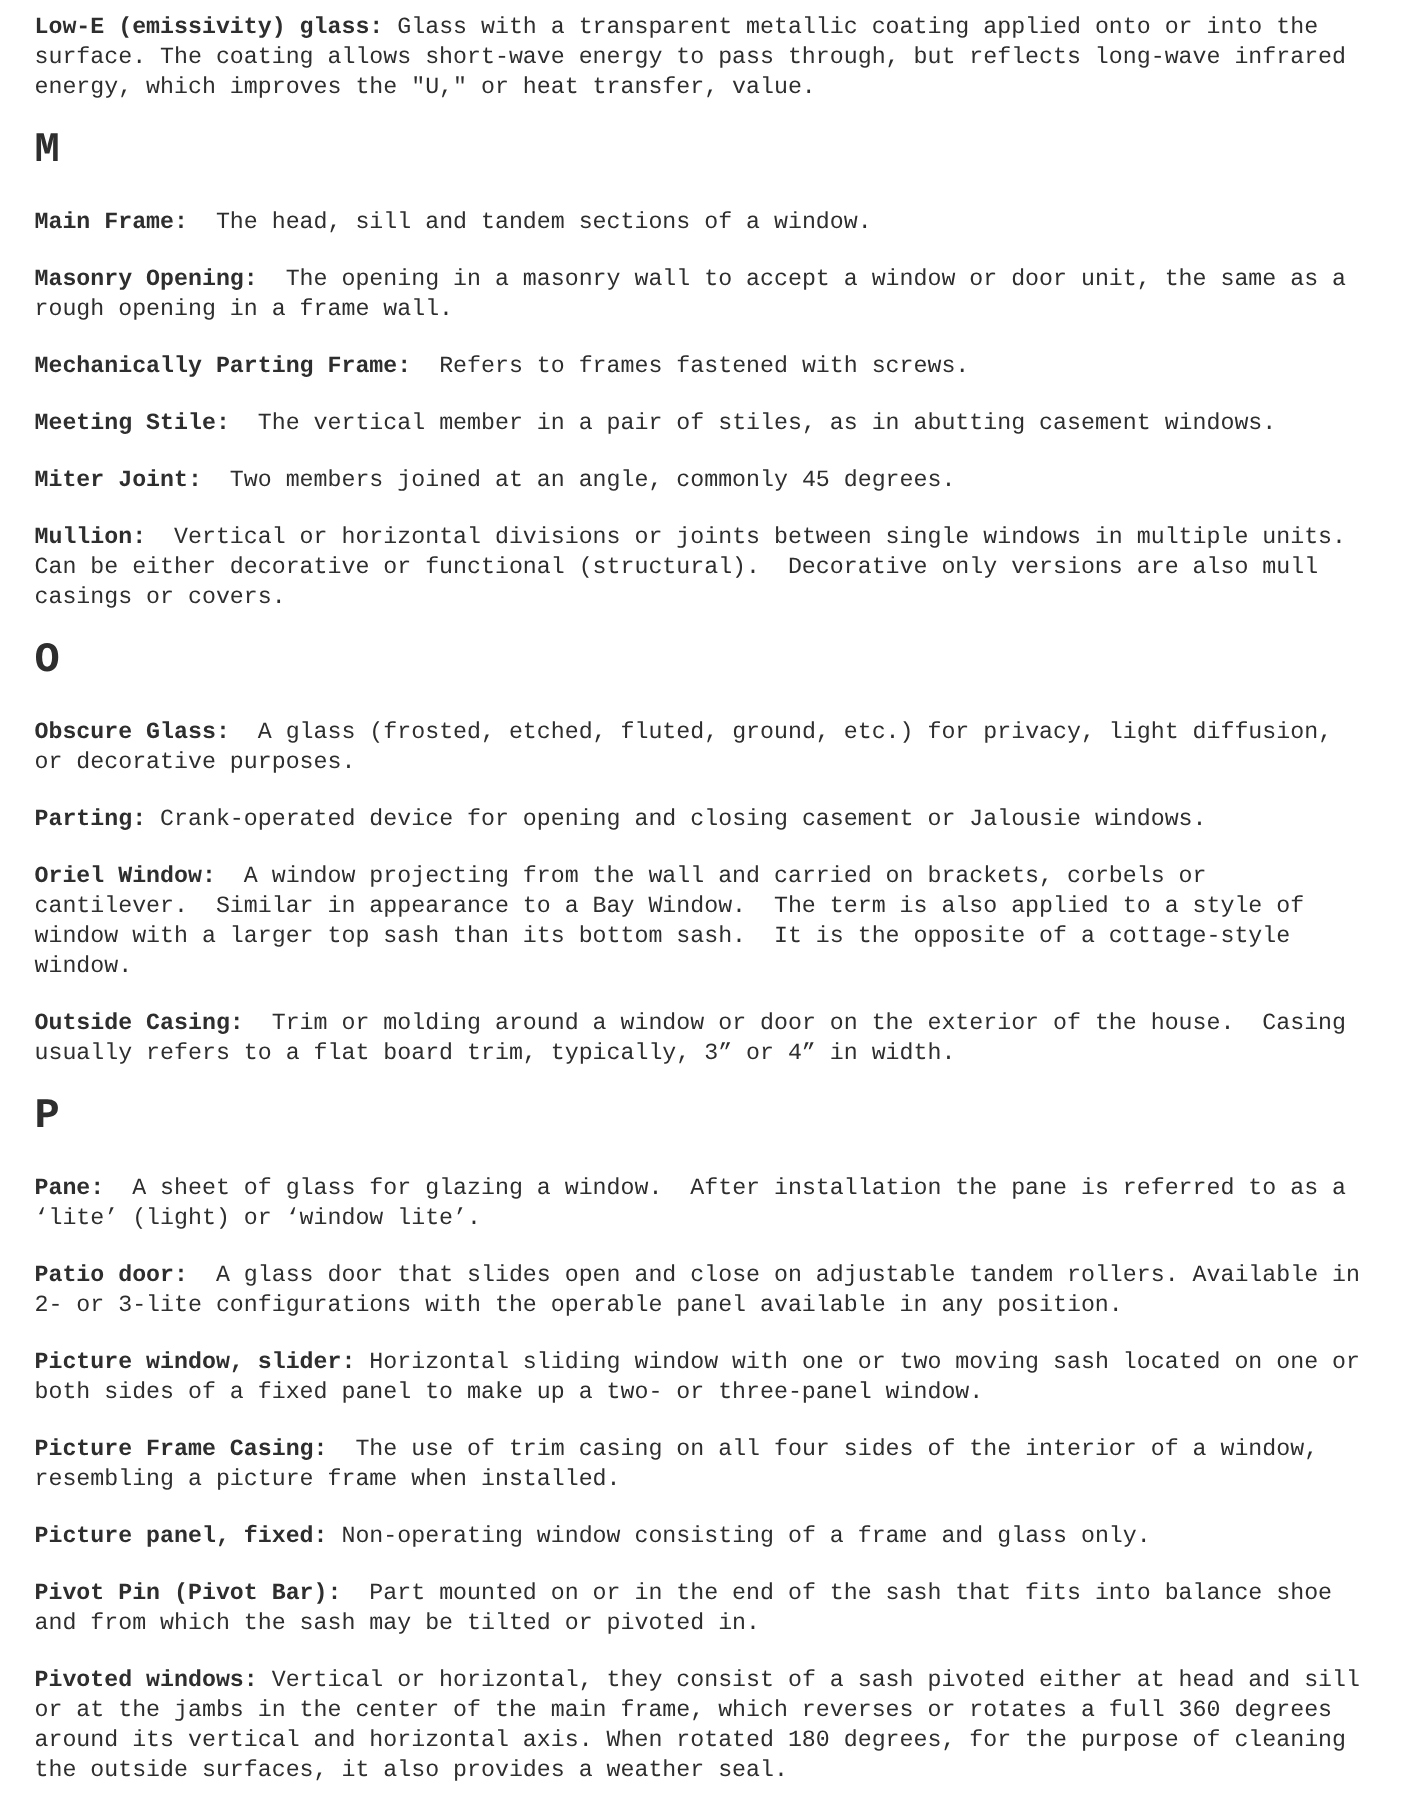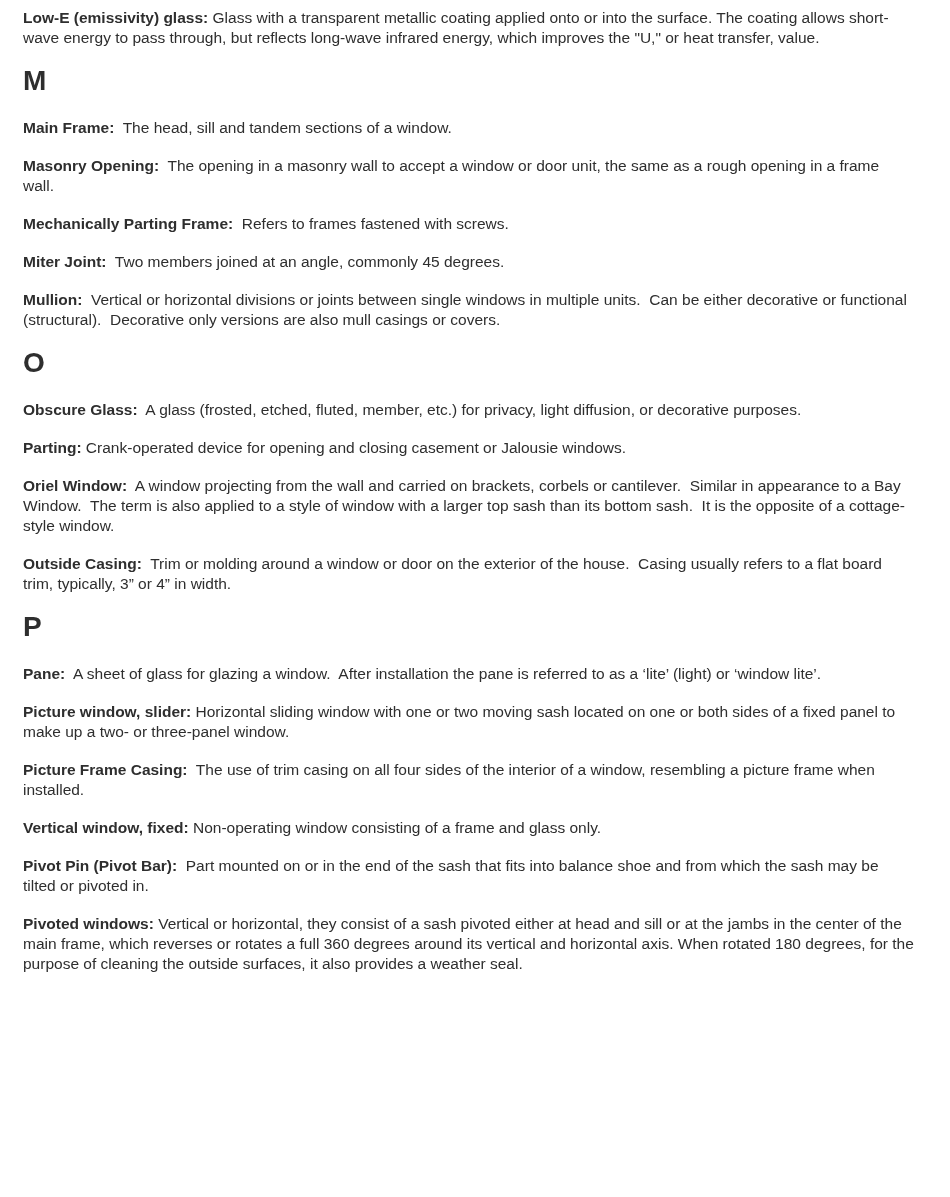--- a/index.html
+++ b/index.html
@@ -13,20 +13,21 @@
     overflow: hidden;
     font-family: "Liberation Sans", sans-serif;
   }
   .page {
     box-sizing: border-box;
     width: 950px;
     height: 1197px;
     padding: 8px 36px 16px 23px;
     background: #ffffff;
     color: #2e2e2e;
+    font-family: Liberation Mono, monospace;
   }
   .entry {
     margin: 0 0 18px 0;
     font-size: 15.5px;
     line-height: 20px;
     white-space: pre-wrap;
     color: #2e2e2e;
   }
   .term {
     font-weight: bold;
@@ -50,44 +51,46 @@
 
   <h2 class="section-letter">M</h2>
 
   <p class="entry"><span class="term">Main Frame:</span><span class="definition">  The head, sill and tandem sections of a window.</span></p>
 
   <p class="entry"><span class="term">Masonry Opening:</span><span class="definition">  The opening in a masonry wall to accept a window or door unit, the same as a rough opening in a frame wall.</span></p>
 
   <p class="entry"><span class="term">Mechanically Parting Frame:</span><span class="definition">  Refers to frames fastened with screws.</span></p>
 
 
+  <p class="entry"><span class="term">Meeting Stile:</span><span class="definition">  The vertical member in a pair of stiles, as in abutting casement windows.</span></p>
 
   <p class="entry"><span class="term">Miter Joint:</span><span class="definition">  Two members joined at an angle, commonly 45 degrees.</span></p>
 
   <p class="entry"><span class="term">Mullion:</span><span class="definition">  Vertical or horizontal divisions or joints between single windows in multiple units.  Can be either decorative or functional (structural).  Decorative only versions are also mull casings or covers.</span></p>
 
   <h2 class="section-letter">O</h2>
 
-  <p class="entry"><span class="term">Obscure Glass:</span><span class="definition">  A glass (frosted, etched, fluted, member, etc.) for privacy, light diffusion, or decorative purposes.</span></p>
+  <p class="entry"><span class="term">Obscure Glass:</span><span class="definition">  A glass (frosted, etched, fluted, ground, etc.) for privacy, light diffusion, or decorative purposes.</span></p>
 
 
   <p class="entry"><span class="term">Parting:</span><span class="definition"> Crank-operated device for opening and closing casement or Jalousie windows.</span></p>
 
   <p class="entry"><span class="term">Oriel Window:</span><span class="definition">  A window projecting from the wall and carried on brackets, corbels or cantilever.  Similar in appearance to a Bay Window.  The term is also applied to a style of window with a larger top sash than its bottom sash.  It is the opposite of a cottage-style window.</span></p>
 
   <p class="entry"><span class="term">Outside Casing:</span><span class="definition">  Trim or molding around a window or door on the exterior of the house.  Casing usually refers to a flat board trim, typically, 3” or 4” in width.</span></p>
 
   <h2 class="section-letter">P</h2>
 
   <p class="entry"><span class="term">Pane:</span><span class="definition">  A sheet of glass for glazing a window.  After installation the pane is referred to as a ‘lite’ (light) or ‘window lite’.</span></p>
 
 
+  <p class="entry"><span class="term">Patio door:</span><span class="definition">  A glass door that slides open and close on adjustable tandem rollers. Available in 2- or 3-lite configurations with the operable panel available in any position.</span></p>
 
   <p class="entry"><span class="term">Picture window, slider:</span><span class="definition"> Horizontal sliding window with one or two moving sash located on one or both sides of a fixed panel to make up a two- or three-panel window.</span></p>
 
   <p class="entry"><span class="term">Picture Frame Casing:</span><span class="definition">  The use of trim casing on all four sides of the interior of a window, resembling a picture frame when installed.</span></p>
 
-  <p class="entry"><span class="term">Vertical window, fixed:</span><span class="definition"> Non-operating window consisting of a frame and glass only.</span></p>
+  <p class="entry"><span class="term">Picture panel, fixed:</span><span class="definition"> Non-operating window consisting of a frame and glass only.</span></p>
 
   <p class="entry"><span class="term">Pivot Pin (Pivot Bar):</span><span class="definition">  Part mounted on or in the end of the sash that fits into balance shoe and from which the sash may be tilted or pivoted in.</span></p>
 
   <p class="entry"><span class="term">Pivoted windows:</span><span class="definition"> Vertical or horizontal, they consist of a sash pivoted either at head and sill or at the jambs in the center of the main frame, which reverses or rotates a full 360 degrees around its vertical and horizontal axis. When rotated 180 degrees, for the purpose of cleaning the outside surfaces, it also provides a weather seal.</span></p>
 </div>
 
 </body></html>

